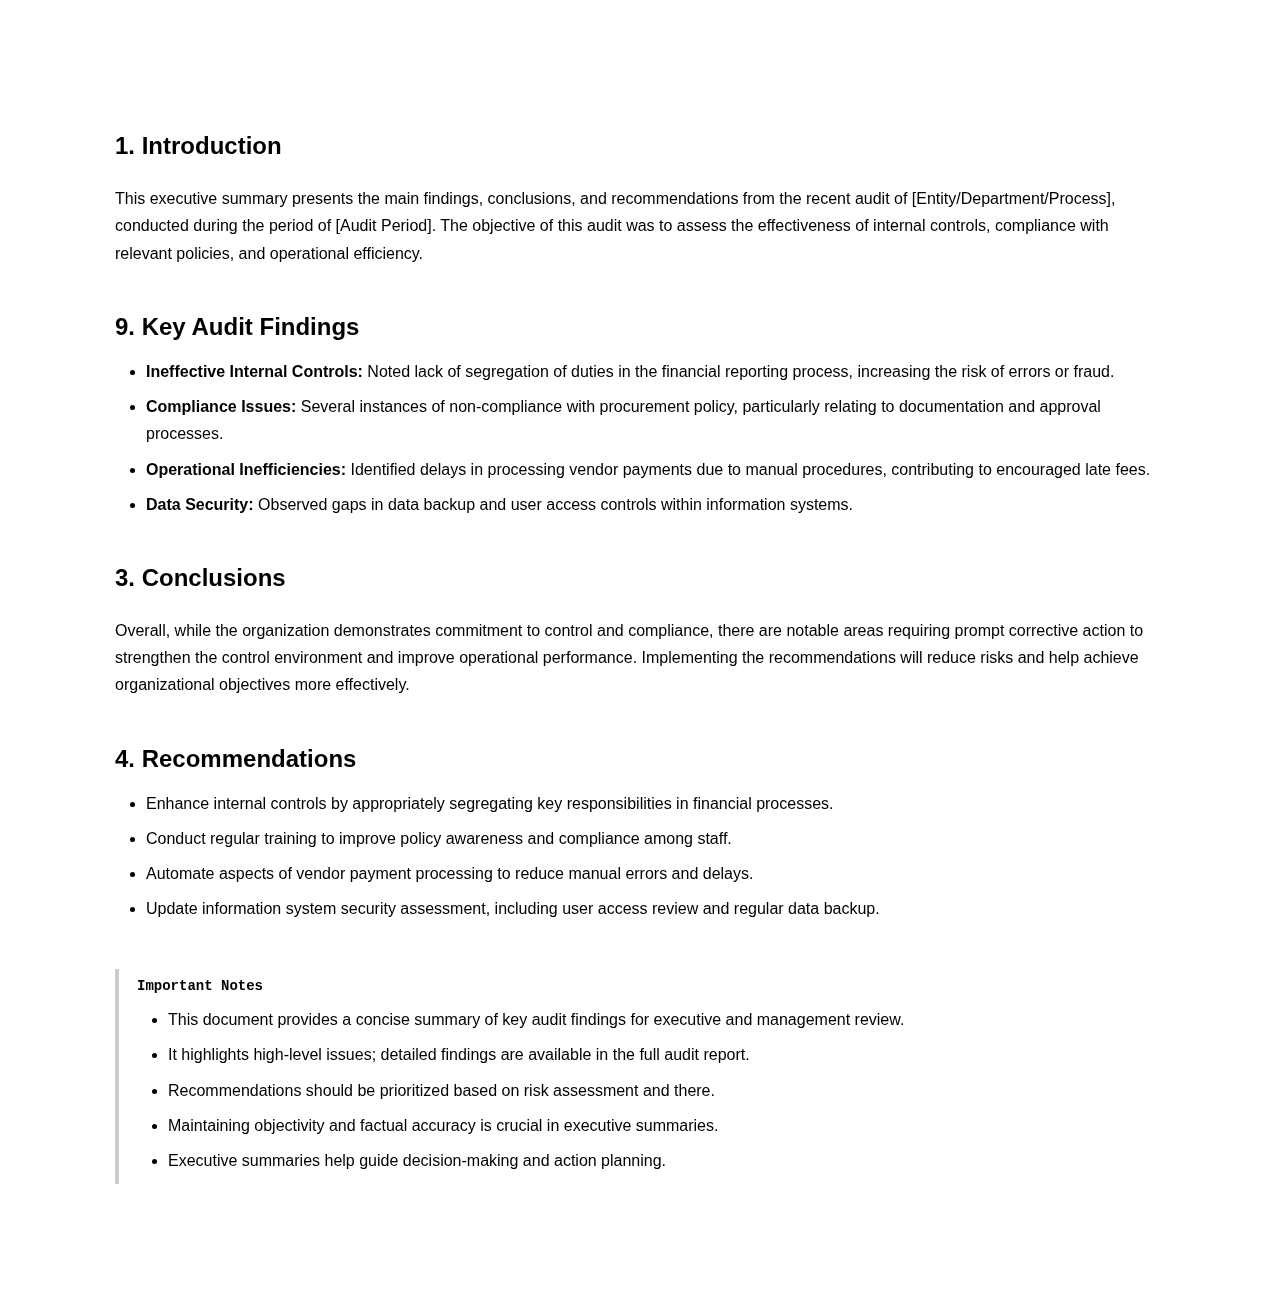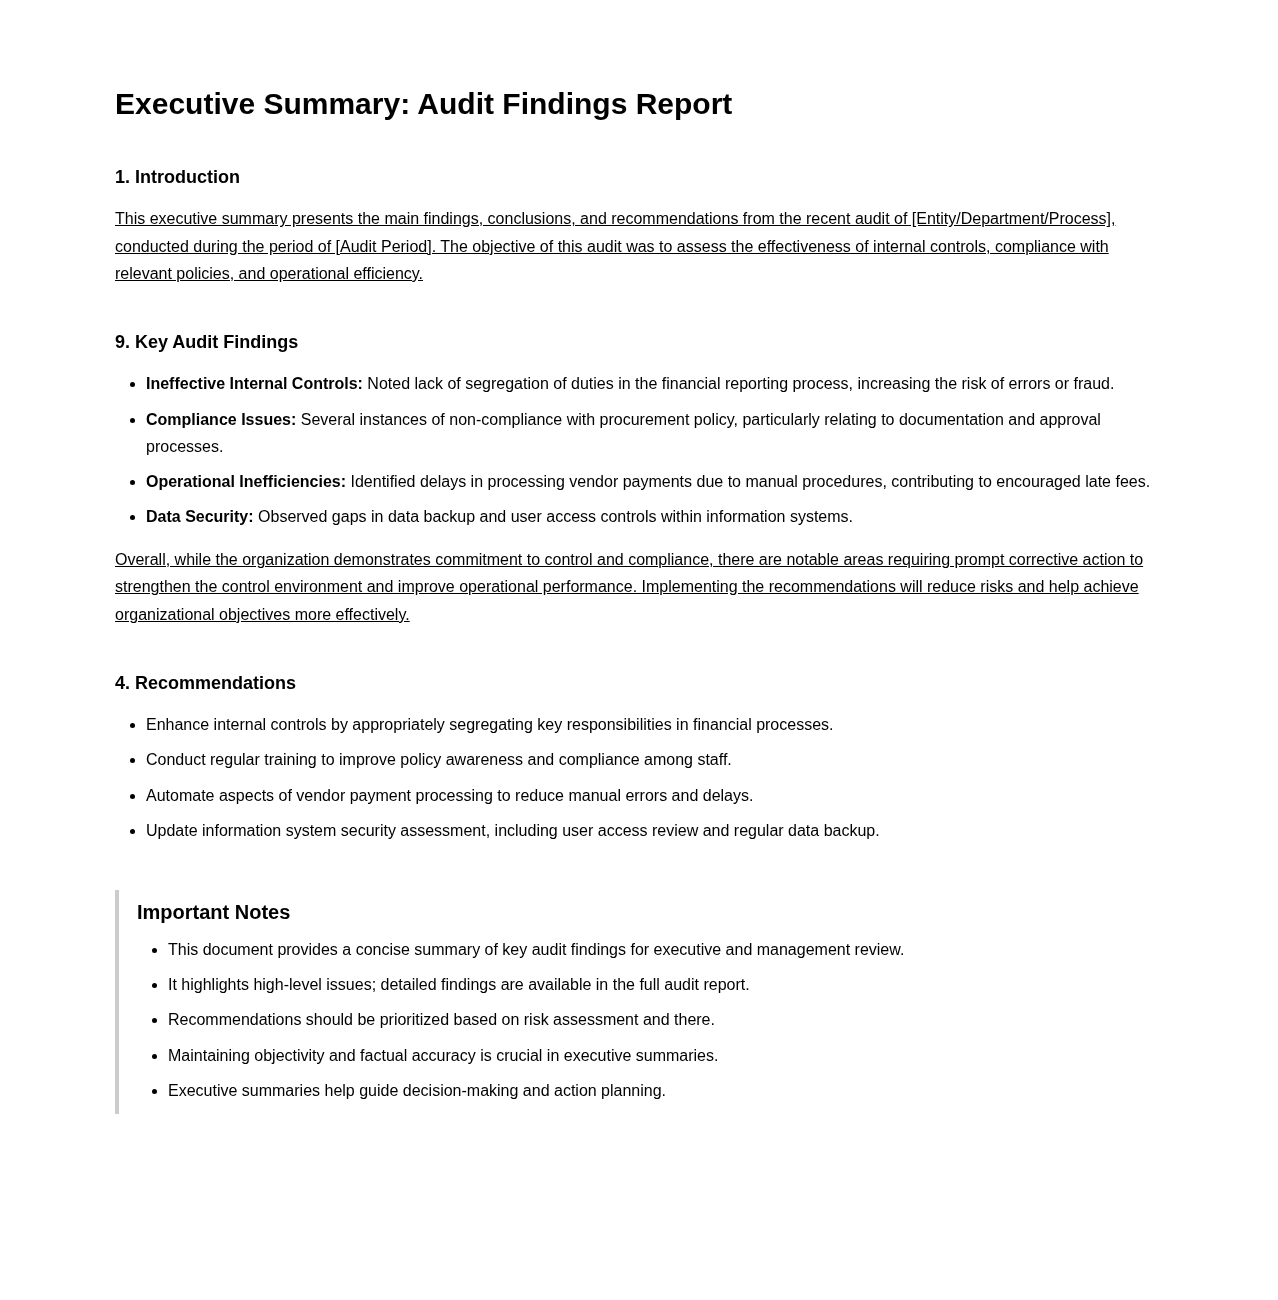--- a/index.html
+++ b/index.html
@@ -27,75 +27,75 @@
     margin: 0 auto;
     padding: 86px 0 110px 0;
   }
   h1 {
     font-size: 30px;
     line-height: 1.2;
     font-weight: 700;
     margin: 0 0 28px 0;
   }
   h2 {
-    font-size: 18px;
+    font-size: 24px;
     line-height: 1.3;
     font-weight: 700;
     margin: 44px 0 10px 0;
   }
   p {
-    margin: 16px 0;
-    text-decoration: underline;
+    margin: 24px 0;
   }
   ul.doc-list {
     margin: 16px 0;
     padding-left: 23px;
   }
   ul.doc-list li {
     margin: 8px;
     padding-left: 0;
   }
   .notes {
     margin-top: 46px;
     border-left: 4px solid var(--note-border);
     padding: 2px 0 2px 18px;
   }
   .notes h3 {
-    font-size: 20px;
+    font-size: 14px;
     line-height: 1.4;
     font-weight: 700;
     margin: 6px 0 10px 0;
+    font-family: Liberation Mono, monospace;
   }
   .notes ul.doc-list {
     margin: 10px 0 6px 0;
   }
 </style>
 </head>
 <body>
 
 <div class="page">
 
-  <h1>Executive Summary: Audit Findings Report</h1>
 
   <section>
     <h2>1. Introduction</h2>
     <p>This executive summary presents the main findings, conclusions, and recommendations from the recent audit of [Entity/Department/Process], conducted during the period of [Audit Period]. The objective of this audit was to assess the effectiveness of internal controls, compliance with relevant policies, and operational efficiency.</p>
   </section>
 
   <section>
     <h2>9. Key Audit Findings</h2>
     <ul class="doc-list">
       <li><strong>Ineffective Internal Controls:</strong><span> Noted lack of segregation of duties in the financial reporting process, increasing the risk of errors or fraud.</span></li>
       <li><strong>Compliance Issues:</strong><span> Several instances of non-compliance with procurement policy, particularly relating to documentation and approval processes.</span></li>
       <li><strong>Operational Inefficiencies:</strong><span> Identified delays in processing vendor payments due to manual procedures, contributing to encouraged late fees.</span></li>
       <li><strong>Data Security:</strong><span> Observed gaps in data backup and user access controls within information systems.</span></li>
     </ul>
   </section>
 
   <section>
+    <h2>3. Conclusions</h2>
     <p>Overall, while the organization demonstrates commitment to control and compliance, there are notable areas requiring prompt corrective action to strengthen the control environment and improve operational performance. Implementing the recommendations will reduce risks and help achieve organizational objectives more effectively.</p>
   </section>
 
   <section>
     <h2>4. Recommendations</h2>
     <ul class="doc-list">
       <li>Enhance internal controls by appropriately segregating key responsibilities in financial processes.</li>
       <li>Conduct regular training to improve policy awareness and compliance among staff.</li>
       <li>Automate aspects of vendor payment processing to reduce manual errors and delays.</li>
       <li>Update information system security assessment, including user access review and regular data backup.</li>

